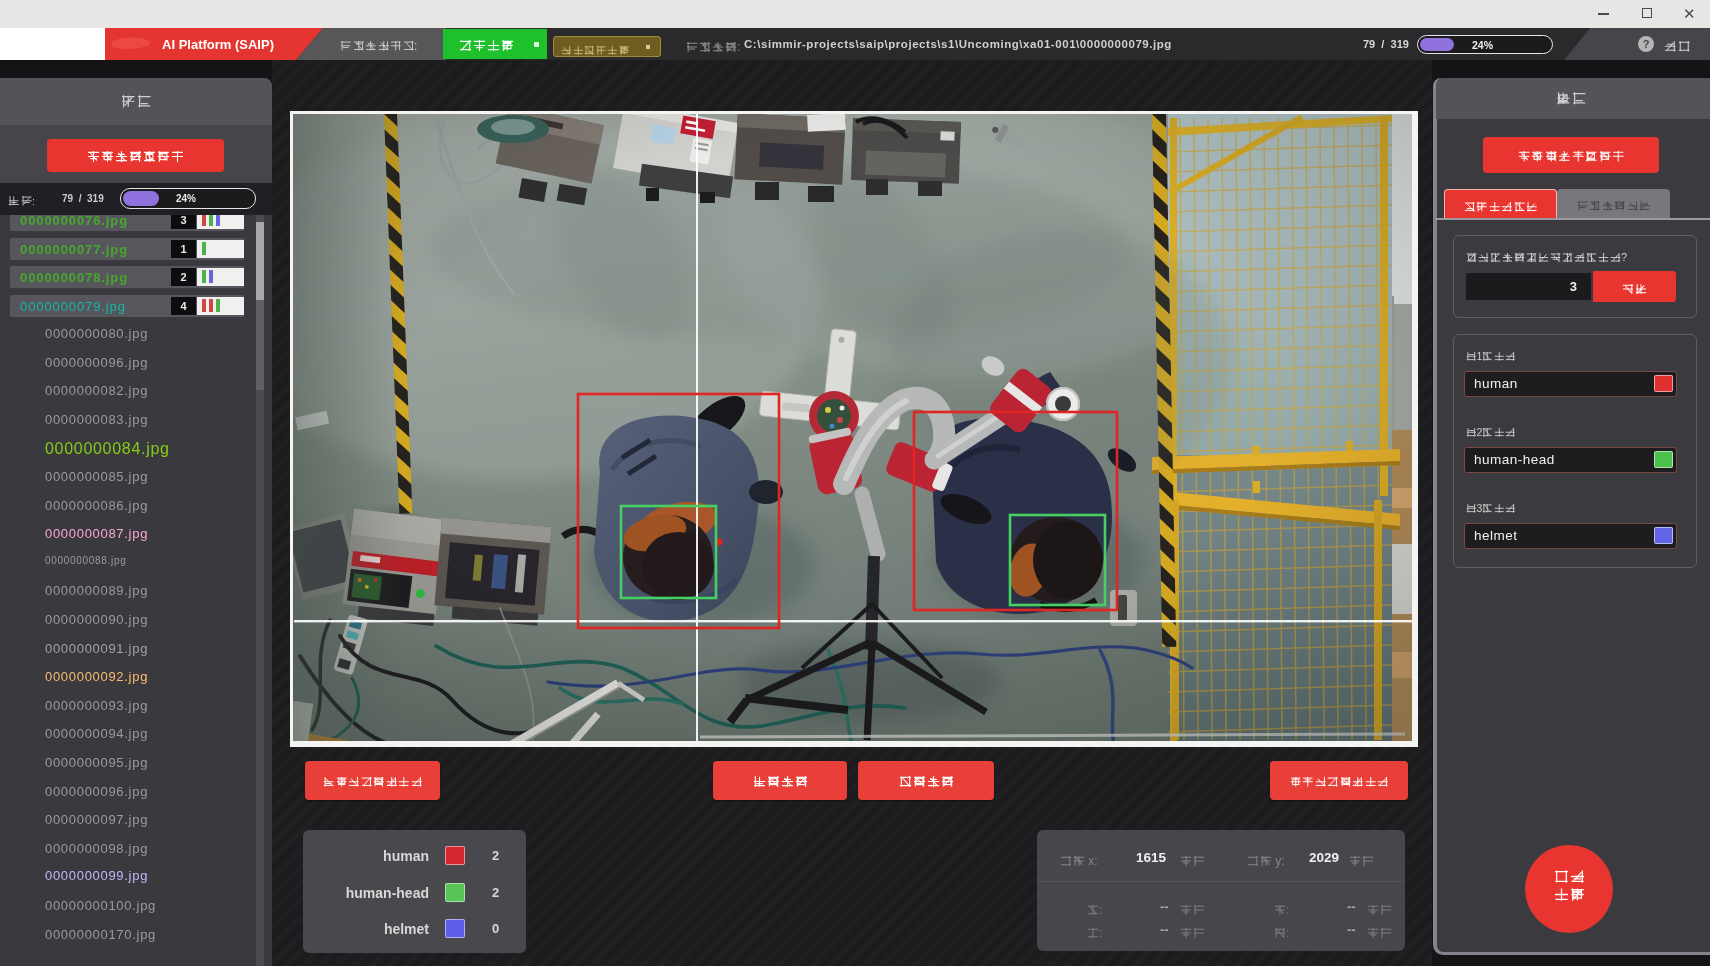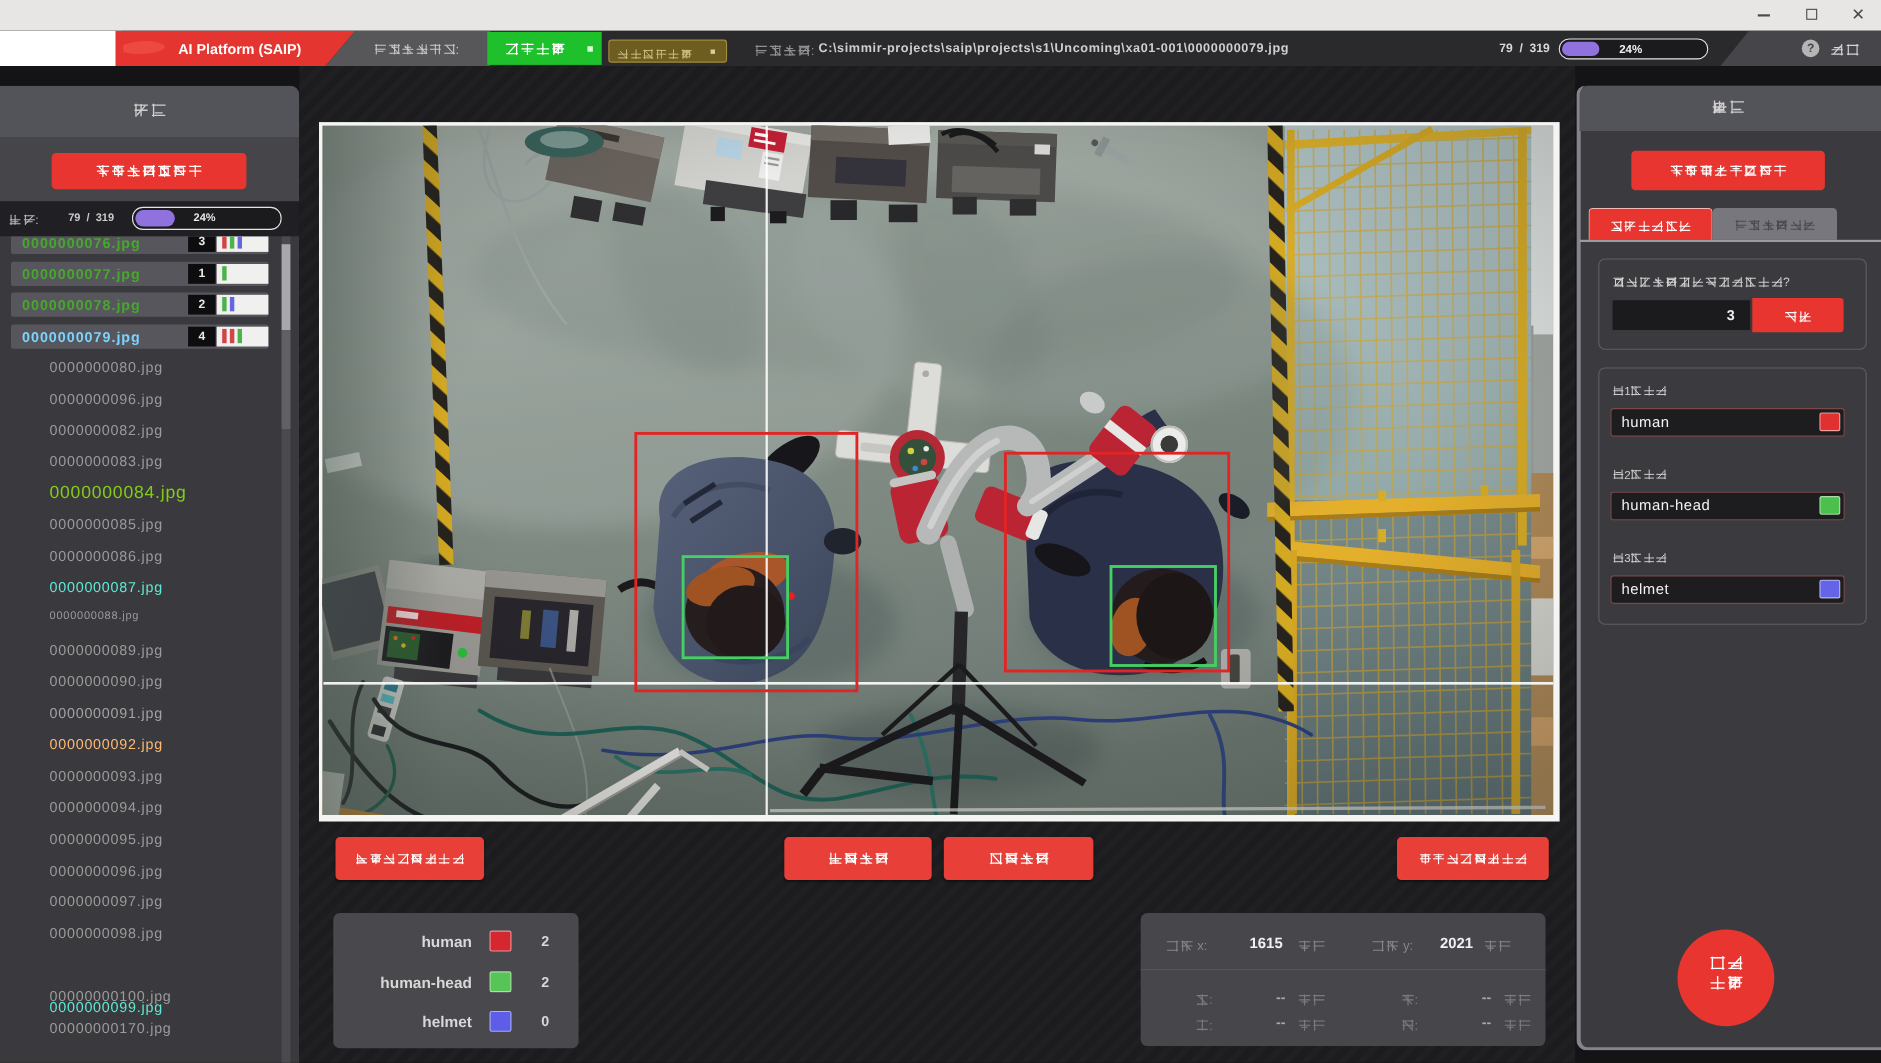--- a/index.html
+++ b/index.html
@@ -322,46 +322,46 @@
     <div class="abs" style="left:171px;top:24.5px;width:25px;height:18px;background:#0d0d0f;color:#e8e8e8;font-size:11px;font-weight:bold;text-align:center;line-height:18px">1</div>
     <div class="abs" style="left:197px;top:24.5px;width:47px;height:18px;background:#f0f0ee"></div>
     <div class="abs" style="left:202px;top:26.5px;width:3.5px;height:13px;background:#4cb24c"></div>
     <div class="abs" style="left:10px;top:51.0px;width:234px;height:22px;background:#56565c;border-radius:2px"></div>
     <div class="abs" style="left:20px;top:55.0px;color:#46a82c;font-size:13px;font-weight:bold;letter-spacing:0.9px">0000000078.jpg</div>
     <div class="abs" style="left:171px;top:53.0px;width:25px;height:18px;background:#0d0d0f;color:#e8e8e8;font-size:11px;font-weight:bold;text-align:center;line-height:18px">2</div>
     <div class="abs" style="left:197px;top:53.0px;width:47px;height:18px;background:#f0f0ee"></div>
     <div class="abs" style="left:202px;top:55.0px;width:3.5px;height:13px;background:#4cb24c"></div>
     <div class="abs" style="left:209px;top:55.0px;width:3.5px;height:13px;background:#6565e0"></div>
     <div class="abs" style="left:10px;top:79.5px;width:234px;height:22px;background:#56565c;border-radius:2px"></div>
-    <div class="abs" style="left:20px;top:83.5px;color:#7dd3fc;font-size:13px;font-weight:bold;letter-spacing:0.9px">0000000079.jpg</div>
+    <div class="abs" style="left:20px;top:83.5px;color:#14b8a6;font-size:13px;font-weight:normal;letter-spacing:0.9px">0000000079.jpg</div>
     <div class="abs" style="left:171px;top:81.5px;width:25px;height:18px;background:#0d0d0f;color:#e8e8e8;font-size:11px;font-weight:bold;text-align:center;line-height:18px">4</div>
     <div class="abs" style="left:197px;top:81.5px;width:47px;height:18px;background:#f0f0ee"></div>
     <div class="abs" style="left:202px;top:83.5px;width:3.5px;height:13px;background:#d04545"></div>
     <div class="abs" style="left:209px;top:83.5px;width:3.5px;height:13px;background:#d04545"></div>
     <div class="abs" style="left:216px;top:83.5px;width:3.5px;height:13px;background:#4cb24c"></div>
     <div class="abs" style="left:45px;top:111.0px;color:#9b9b9b;font-size:13px;letter-spacing:0.7px">0000000080.jpg</div>
     <div class="abs" style="left:45px;top:139.6px;color:#9b9b9b;font-size:13px;letter-spacing:0.7px">0000000096.jpg</div>
     <div class="abs" style="left:45px;top:168.2px;color:#9b9b9b;font-size:13px;letter-spacing:0.7px">0000000082.jpg</div>
     <div class="abs" style="left:45px;top:196.8px;color:#9b9b9b;font-size:13px;letter-spacing:0.7px">0000000083.jpg</div>
     <div class="abs" style="left:45px;top:225.4px;color:#84cc16;font-size:16px;letter-spacing:0.7px">0000000084.jpg</div>
     <div class="abs" style="left:45px;top:254.0px;color:#9b9b9b;font-size:13px;letter-spacing:0.7px">0000000085.jpg</div>
     <div class="abs" style="left:45px;top:282.6px;color:#9b9b9b;font-size:13px;letter-spacing:0.7px">0000000086.jpg</div>
-    <div class="abs" style="left:45px;top:311.2px;color:#5eead4;font-size:13px;letter-spacing:0.7px">0000000087.jpg</div>
+    <div class="abs" style="left:45px;top:311.2px;color:#f9a8d4;font-size:13px;letter-spacing:0.7px">0000000087.jpg</div>
     <div class="abs" style="left:45px;top:339.8px;color:#9b9b9b;font-size:10px;letter-spacing:0.7px">0000000088.jpg</div>
     <div class="abs" style="left:45px;top:368.4px;color:#9b9b9b;font-size:13px;letter-spacing:0.7px">0000000089.jpg</div>
     <div class="abs" style="left:45px;top:397.0px;color:#9b9b9b;font-size:13px;letter-spacing:0.7px">0000000090.jpg</div>
     <div class="abs" style="left:45px;top:425.6px;color:#a3a3a3;font-size:13px;letter-spacing:0.7px">0000000091.jpg</div>
     <div class="abs" style="left:45px;top:454.2px;color:#fdba74;font-size:13px;letter-spacing:0.7px">0000000092.jpg</div>
     <div class="abs" style="left:45px;top:482.8px;color:#9b9b9b;font-size:13px;letter-spacing:0.7px">0000000093.jpg</div>
     <div class="abs" style="left:45px;top:511.4px;color:#9b9b9b;font-size:13px;letter-spacing:0.7px">0000000094.jpg</div>
     <div class="abs" style="left:45px;top:540.0px;color:#9b9b9b;font-size:13px;letter-spacing:0.7px">0000000095.jpg</div>
     <div class="abs" style="left:45px;top:568.6px;color:#9b9b9b;font-size:13px;letter-spacing:0.7px">0000000096.jpg</div>
     <div class="abs" style="left:45px;top:597.2px;color:#9b9b9b;font-size:13px;letter-spacing:0.7px">0000000097.jpg</div>
     <div class="abs" style="left:45px;top:625.8px;color:#9b9b9b;font-size:13px;letter-spacing:0.7px">0000000098.jpg</div>
-    <div class="abs" style="left:45px;top:693px;color:#5eead4;font-size:13px;letter-spacing:0.7px">0000000099.jpg</div>
+    <div class="abs" style="left:45px;top:653px;color:#c4b5fd;font-size:13px;letter-spacing:0.7px">0000000099.jpg</div>
     <div class="abs" style="left:45px;top:683.0px;color:#9b9b9b;font-size:13px;letter-spacing:0.7px">00000000100.jpg</div>
     <div class="abs" style="left:45px;top:711.6px;color:#9b9b9b;font-size:13px;letter-spacing:0.7px">00000000170.jpg</div>
   </div>
 <div class="abs" style="left:256px;top:215px;width:8px;height:751px;background:#4a4a4f"></div>
 <div class="abs" style="left:256px;top:222px;width:8px;height:78px;background:#a8a8ac"></div>
 <div class="abs" style="left:256px;top:300px;width:8px;height:90px;background:#606065"></div>
 <div class="abs" style="left:272px;top:60px;width:1160px;height:906px;background:#1d1d20;background-image:repeating-linear-gradient(135deg,rgba(255,255,255,0.013) 0 5px,rgba(0,0,0,0.035) 5px 12px)"></div>
 <div class="abs" style="left:0;top:60px;width:272px;height:18px;background:#141416"></div>
 <div class="abs" style="left:305px;top:761px;width:135px;height:39px;background:#e84038;border-radius:4px;text-align:center;padding-top:11px;box-shadow:0 1px 2px rgba(0,0,0,.4)"><span class="cjr"><svg class="cj" style="width:11.5px;height:11.5px" viewBox="0 0 100 100">
         <g stroke="#ffffff" stroke-width="8.5" stroke-linecap="round" fill="none">
@@ -608,21 +608,21 @@
         </g>
       </svg><svg class="cj" style="width:12.0px;height:12.0px" viewBox="0 0 100 100">
         <g stroke="#85858a" stroke-width="8.5" stroke-linecap="round" fill="none">
           <line x1="10" y1="18" x2="90" y2="18"></line>
           <line x1="12" y1="50" x2="88" y2="50"></line>
           <line x1="18" y1="12" x2="18" y2="88"></line>
           <line x1="50" y1="15" x2="50" y2="85"></line>
           <line x1="28" y1="25" x2="75" y2="78"></line>
         </g>
       </svg><span style="font-size:12.0px;color:#85858a"> </span><span style="font-size:12.0px;color:#85858a">y</span></span><span style="color:#85858a;font-size:12px">:</span></div>
-<div class="abs" style="left:1309px;top:850.0px;color:#f0f0f0;font-size:13.5px;font-weight:bold">2021</div>
+<div class="abs" style="left:1309px;top:850.0px;color:#f0f0f0;font-size:13.5px;font-weight:bold">2029</div>
 <div class="abs" style="left:1349px;top:851.0px"><span class="cjr"><svg class="cj" style="width:12.0px;height:12.0px" viewBox="0 0 100 100">
         <g stroke="#85858a" stroke-width="8.5" stroke-linecap="round" fill="none">
           <line x1="10" y1="18" x2="90" y2="18"></line>
           <line x1="12" y1="50" x2="88" y2="50"></line>
           <line x1="50" y1="12" x2="50" y2="88"></line>
           <line x1="28" y1="66" x2="72" y2="66"></line>
         </g>
       </svg><svg class="cj" style="width:12.0px;height:12.0px" viewBox="0 0 100 100">
         <g stroke="#85858a" stroke-width="8.5" stroke-linecap="round" fill="none">
           <line x1="10" y1="18" x2="90" y2="18"></line>

